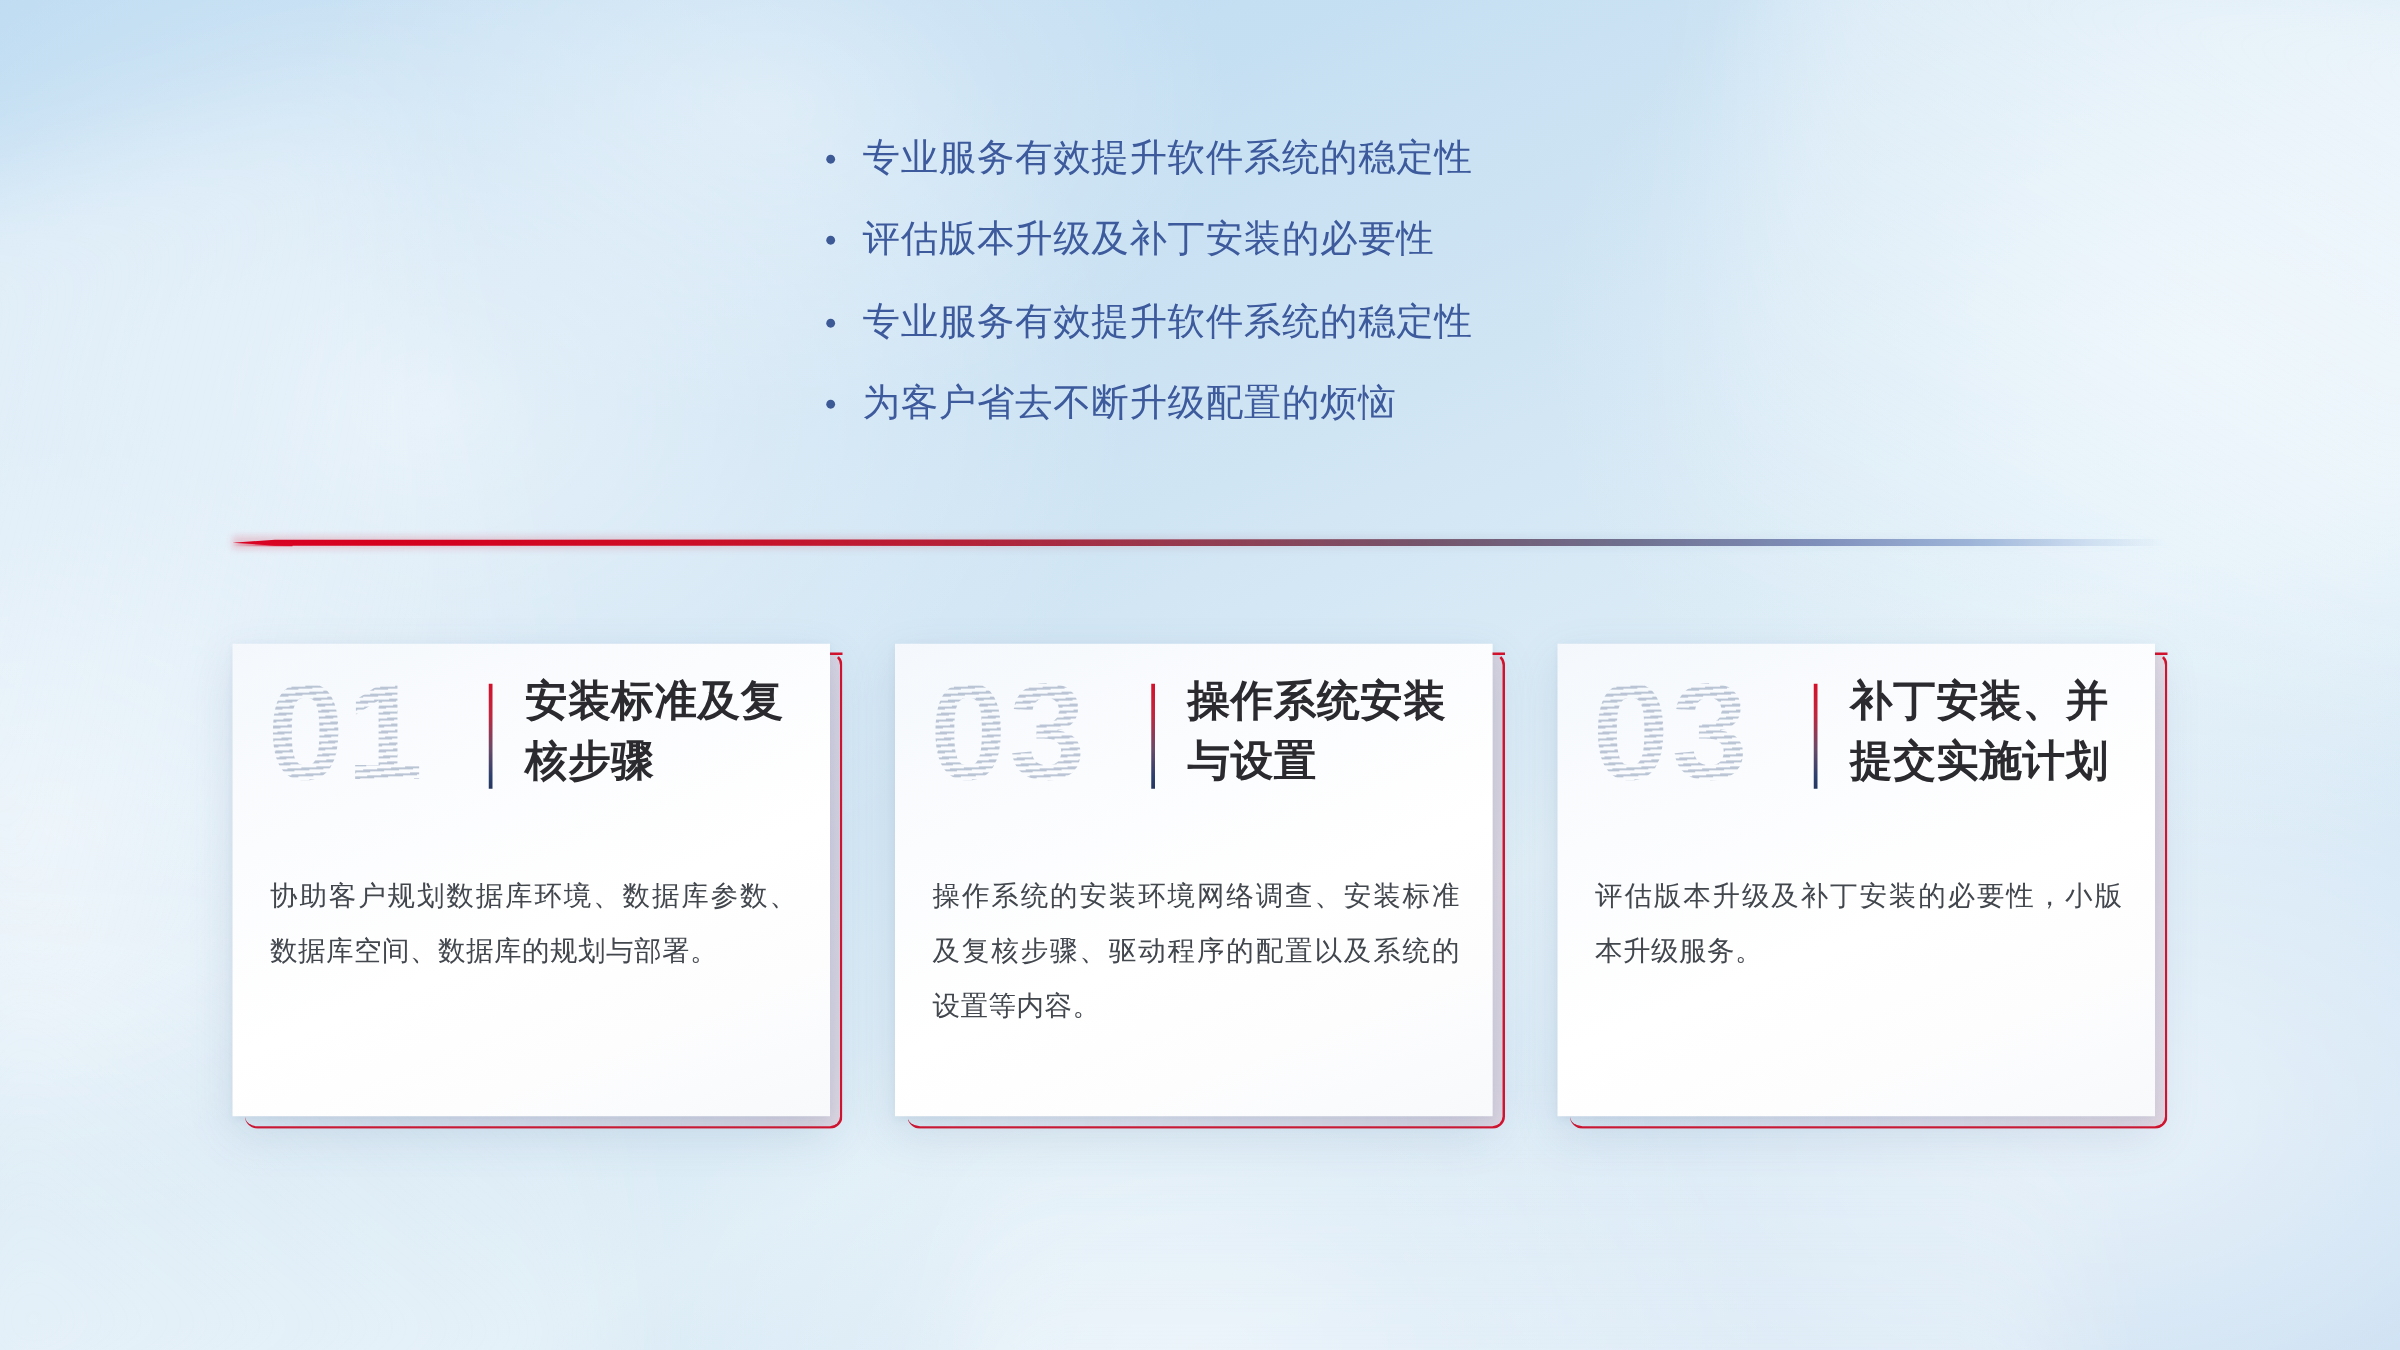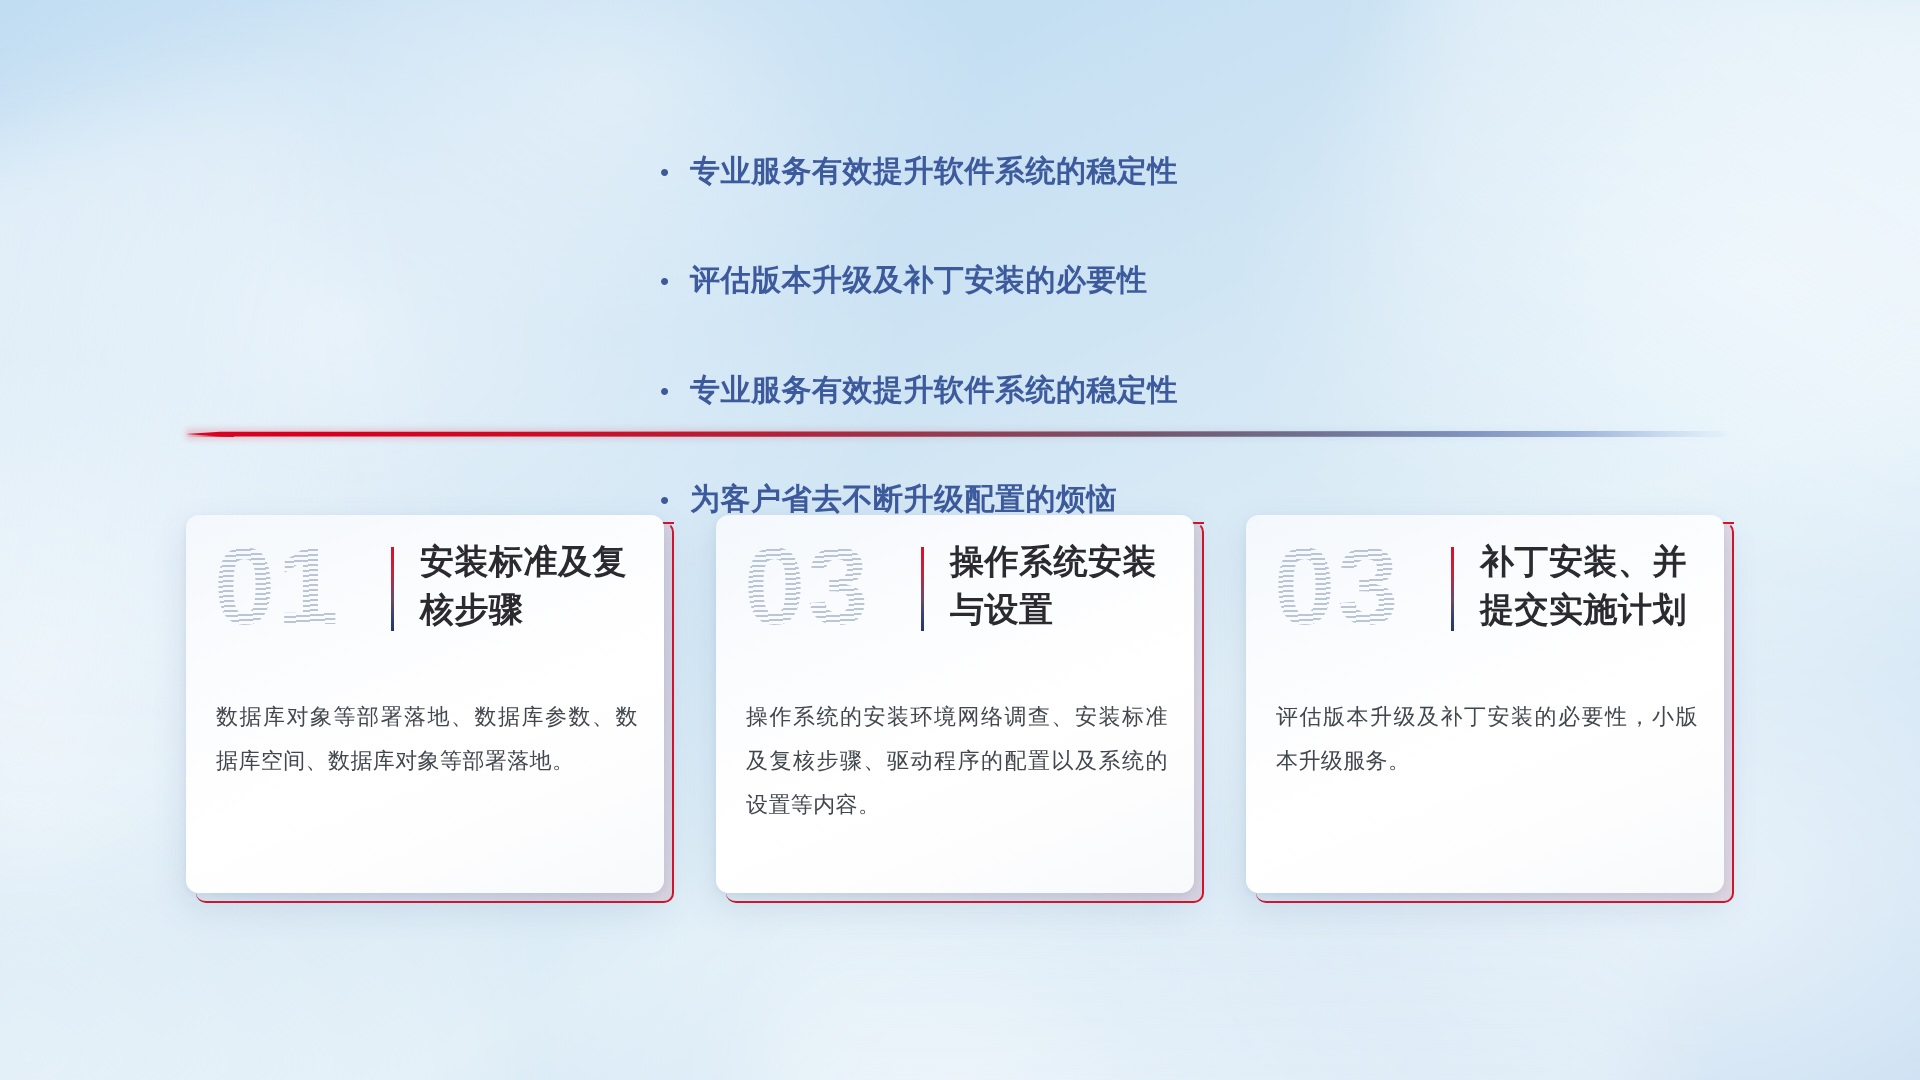--- a/index.html
+++ b/index.html
@@ -70,23 +70,22 @@
     color: #3d5a96;
     font-size: 26px;
     line-height: 1;
     text-align: left;
   }
   .bullet-text {
     font-size: 30px;
     line-height: 1.28;
     color: #3d5a9c;
     letter-spacing: 0.5px;
-    font-weight: 700;
+    font-weight: 400;
     white-space: nowrap;
-    margin-top: 44px;
   }
 
   
   .divider-wrap {
     position: absolute;
     left: 186px;
     top: 425px;
     width: 1545px;
     height: 18px;
   }
@@ -160,21 +159,21 @@
     position: absolute;
     left: 0; top: -2px; right: -2px;
     height: 2px;
     background: linear-gradient(90deg, rgba(213,16,43,0) 0%, rgba(213,16,43,0.35) 35%, #d5102b 72%, #d5102b 100%);
   }
   .card-body {
     position: absolute;
     left: 0; top: 0;
     width: 478px;
     height: 378px;
-    border-radius: 13px;
+    border-radius: 0;
     background: linear-gradient(158deg, #f4f8fc 0%, #fbfcfe 30%, #ffffff 58%, #fdfdfe 78%, #f7f9fb 100%);
     box-shadow:
       0 2px 6px rgba(90,120,160,0.10),
       0 14px 34px rgba(80,110,155,0.16);
     overflow: hidden;
   }
   .card-head {
     position: relative;
     height: 176px;
   }
@@ -268,21 +267,21 @@
   <div class="cards">
 
     <div class="card">
       <div class="card-accent"></div>
       <div class="card-body">
         <div class="card-head">
           <div class="card-num">01</div>
           <div class="card-rule"></div>
           <div class="card-title">安装标准及复核步骤</div>
         </div>
-        <div class="card-desc">数据库对象等部署落地、数据库参数、数据库空间、数据库对象等部署落地。</div>
+        <div class="card-desc">协助客户规划数据库环境、数据库参数、数据库空间、数据库的规划与部署。</div>
       </div>
     </div>
 
     <div class="card">
       <div class="card-accent"></div>
       <div class="card-body">
         <div class="card-head">
           <div class="card-num">03</div>
           <div class="card-rule"></div>
           <div class="card-title">操作系统安装与设置</div>

